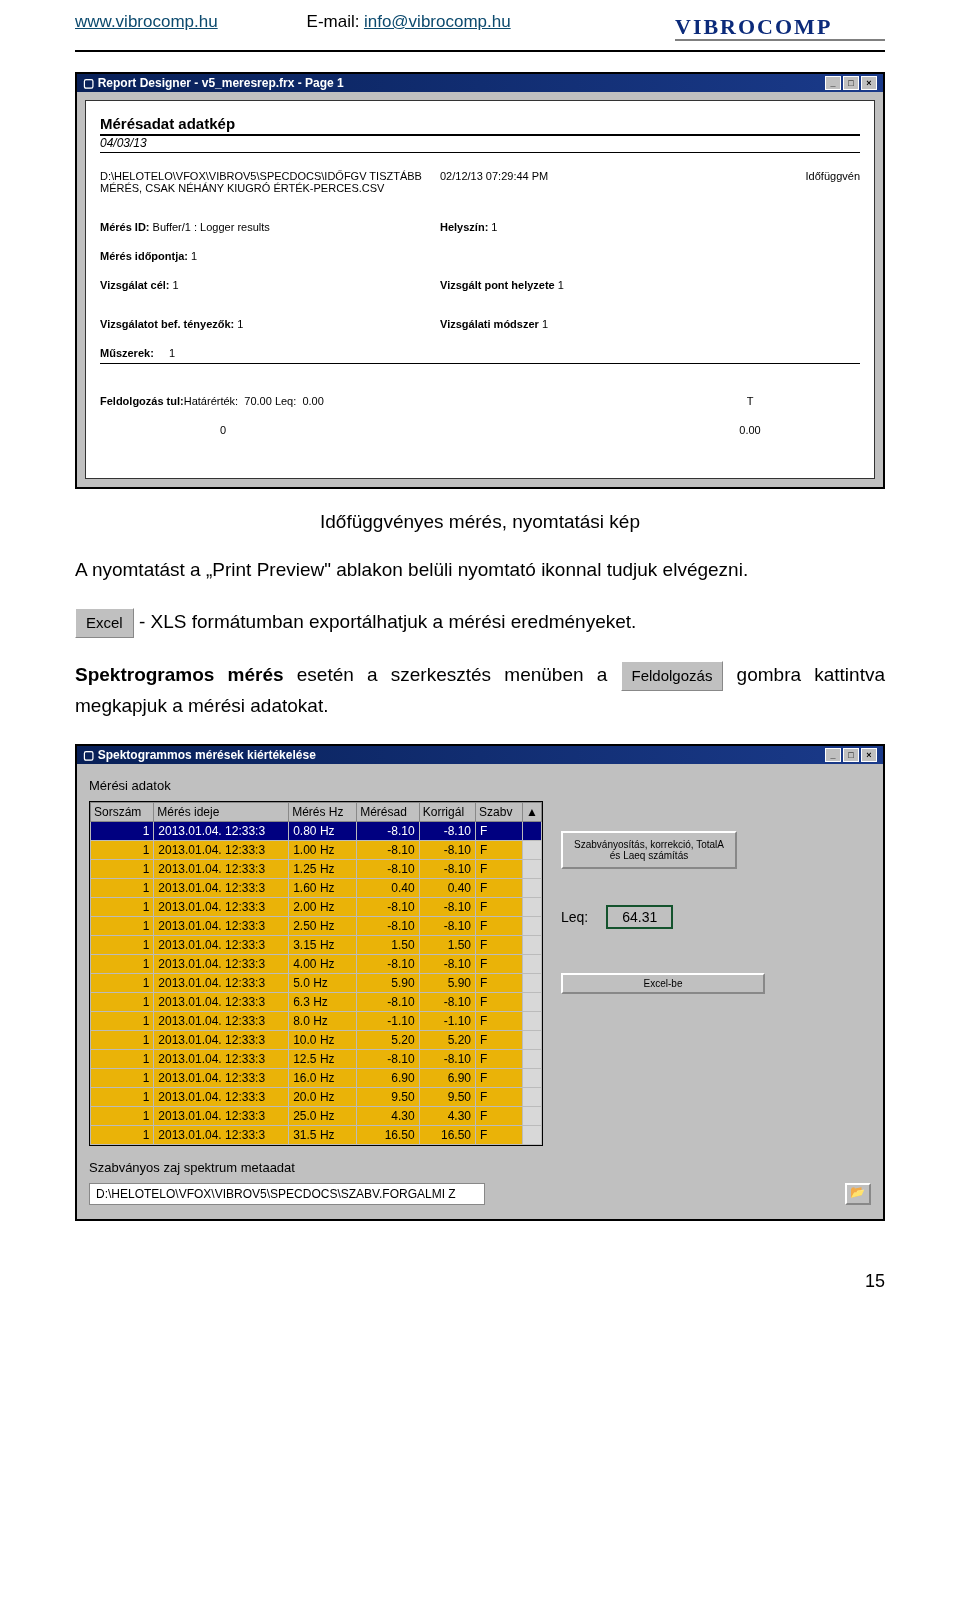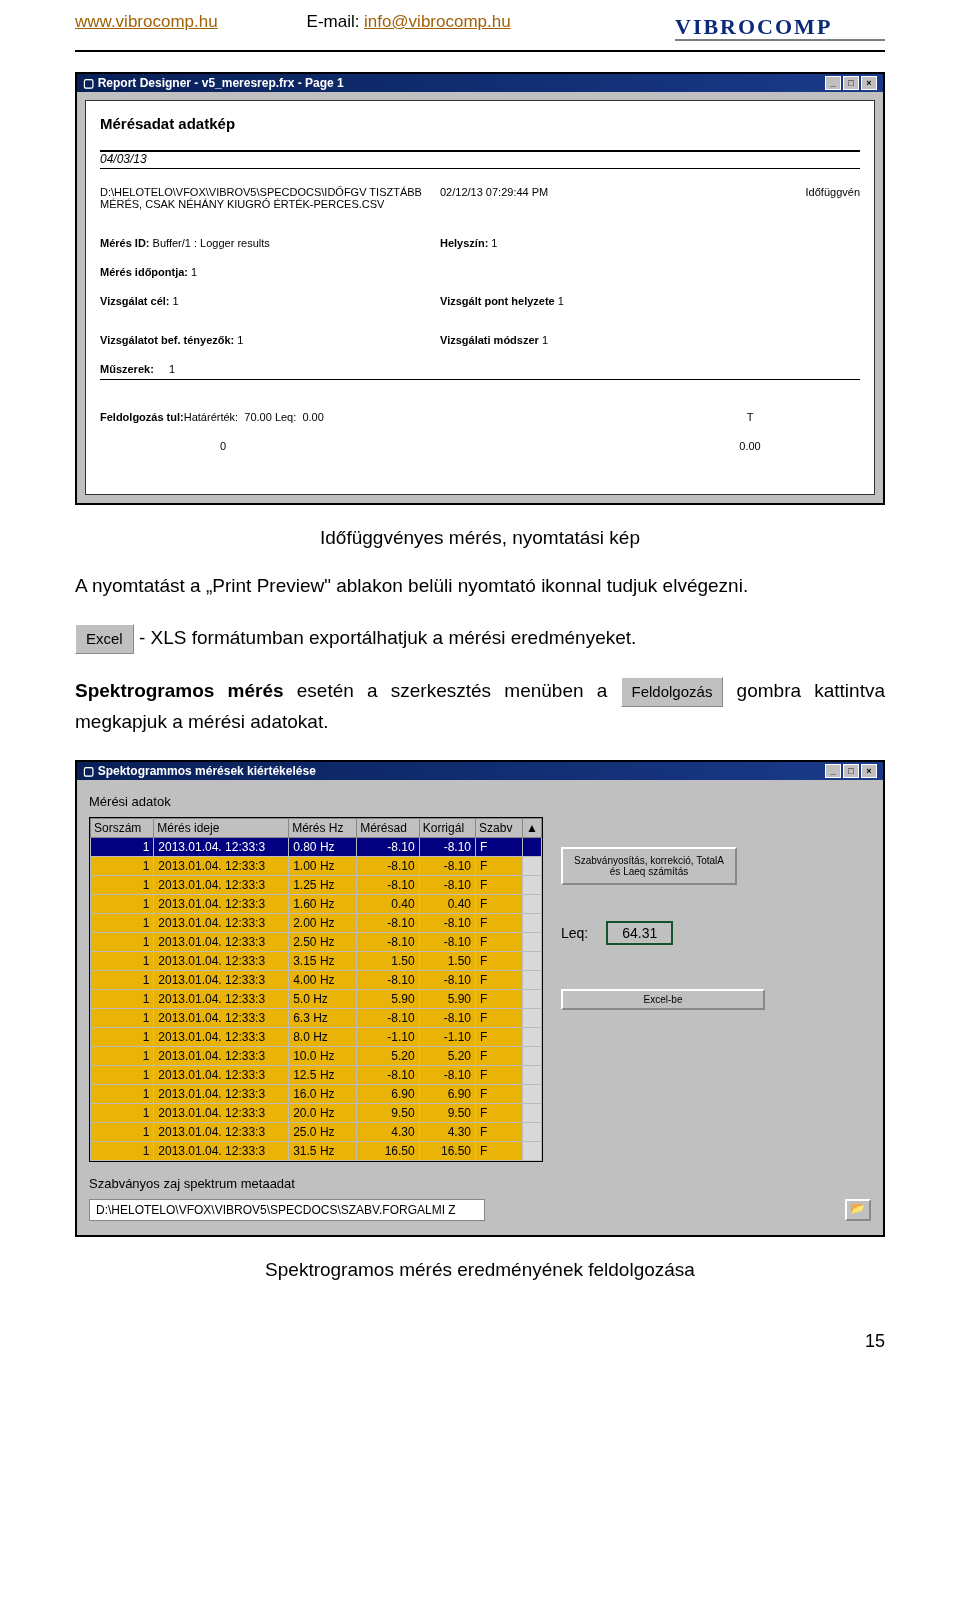--- a/index.html
+++ b/index.html
@@ -1,29 +1,29 @@
 <!DOCTYPE html>
 <html><head>
 <meta charset="utf-8">
 <style>
 * { box-sizing: border-box; margin: 0; padding: 0; }
 body { width: 960px; font-family: Arial, sans-serif; background: #fff; color: #000; }
 .page { padding: 12px 75px 30px 75px; }
 .header { display: flex; align-items: flex-start; margin-bottom: 2px; }
-.hlink { color: #a16207; text-decoration: underline; font-size: 17px; }
+.hlink { color: #0c4a6e; text-decoration: underline; font-size: 17px; }
 .hlabel { font-size: 17px; }
 .logo { margin-left: auto; }
 .logo-svg { width: 210px; height: 32px; }
 .hr { border: none; border-top: 2px solid #000; margin: 0 0 20px 0; }
 .win { border: 2px solid #000; background: #c0c0c0; position: relative; margin: 0 0 22px 0; }
 .win-titlebar { background: linear-gradient(to right, #082058, #1a3a8a); color: #fff; font-size: 12px; font-weight: bold; padding: 2px 6px; display: flex; align-items: center; }
 .tbar-icons { margin-left: auto; display: flex; gap: 2px; }
 .tbar-btn { width: 16px; height: 14px; background: #c0c0c0; border: 1px solid #fff; font-size: 9px; line-height: 12px; text-align: center; color: #000; }
 .report-body { background: #fff; margin: 8px; padding: 14px 14px 40px 14px; border: 1px solid #333; font-size: 11px; min-height: 320px; }
-.rep-title { font-weight: bold; font-size: 15px; border-bottom: 2px solid #000; padding-bottom: 18px; }
+.rep-title { font-weight: bold; font-size: 15px; border-bottom: 2px solid #000; padding-bottom: 2px; }
 .rep-date { font-style: italic; font-size: 12px; border-bottom: 1px solid #000; padding-bottom: 2px; margin-bottom: 12px; }
 .rep-row { display: flex; margin-bottom: 2px; font-size: 11px; margin-top: 17px; }
 .rep-c1 { flex: 0 0 340px; }
 .rep-c2 { flex: 0 0 200px; }
 .rep-c3 { flex: 1; text-align: right; }
 .rep-gap { height: 8px; }
 .rep-bdr { border-bottom: 1px solid #000; margin-top: 4px; margin-bottom: 6px; }
 .bold { font-weight: bold; }
 .caption { text-align: center; font-size: 19px; margin: 22px 0; }
 .para { font-size: 19px; line-height: 1.6; text-align: justify; margin: 10px 0 22px 0; }
@@ -330,16 +330,15 @@
         </div>
       </div>
       <div class="meta-label">Szabványos zaj spektrum metaadat</div>
       <div class="path-row">
         <div class="path-input">D:\HELOTELO\VFOX\VIBROV5\SPECDOCS\SZABV.FORGALMI Z</div>
         <div class="open-btn">📂</div>
       </div>
     </div>
   </div>
 
-  <div class="caption">Spektrogramos mérés eredményének feldolgozása</div>
 
   <div class="pgnum">15</div>
 </div>
 
 </body></html>

